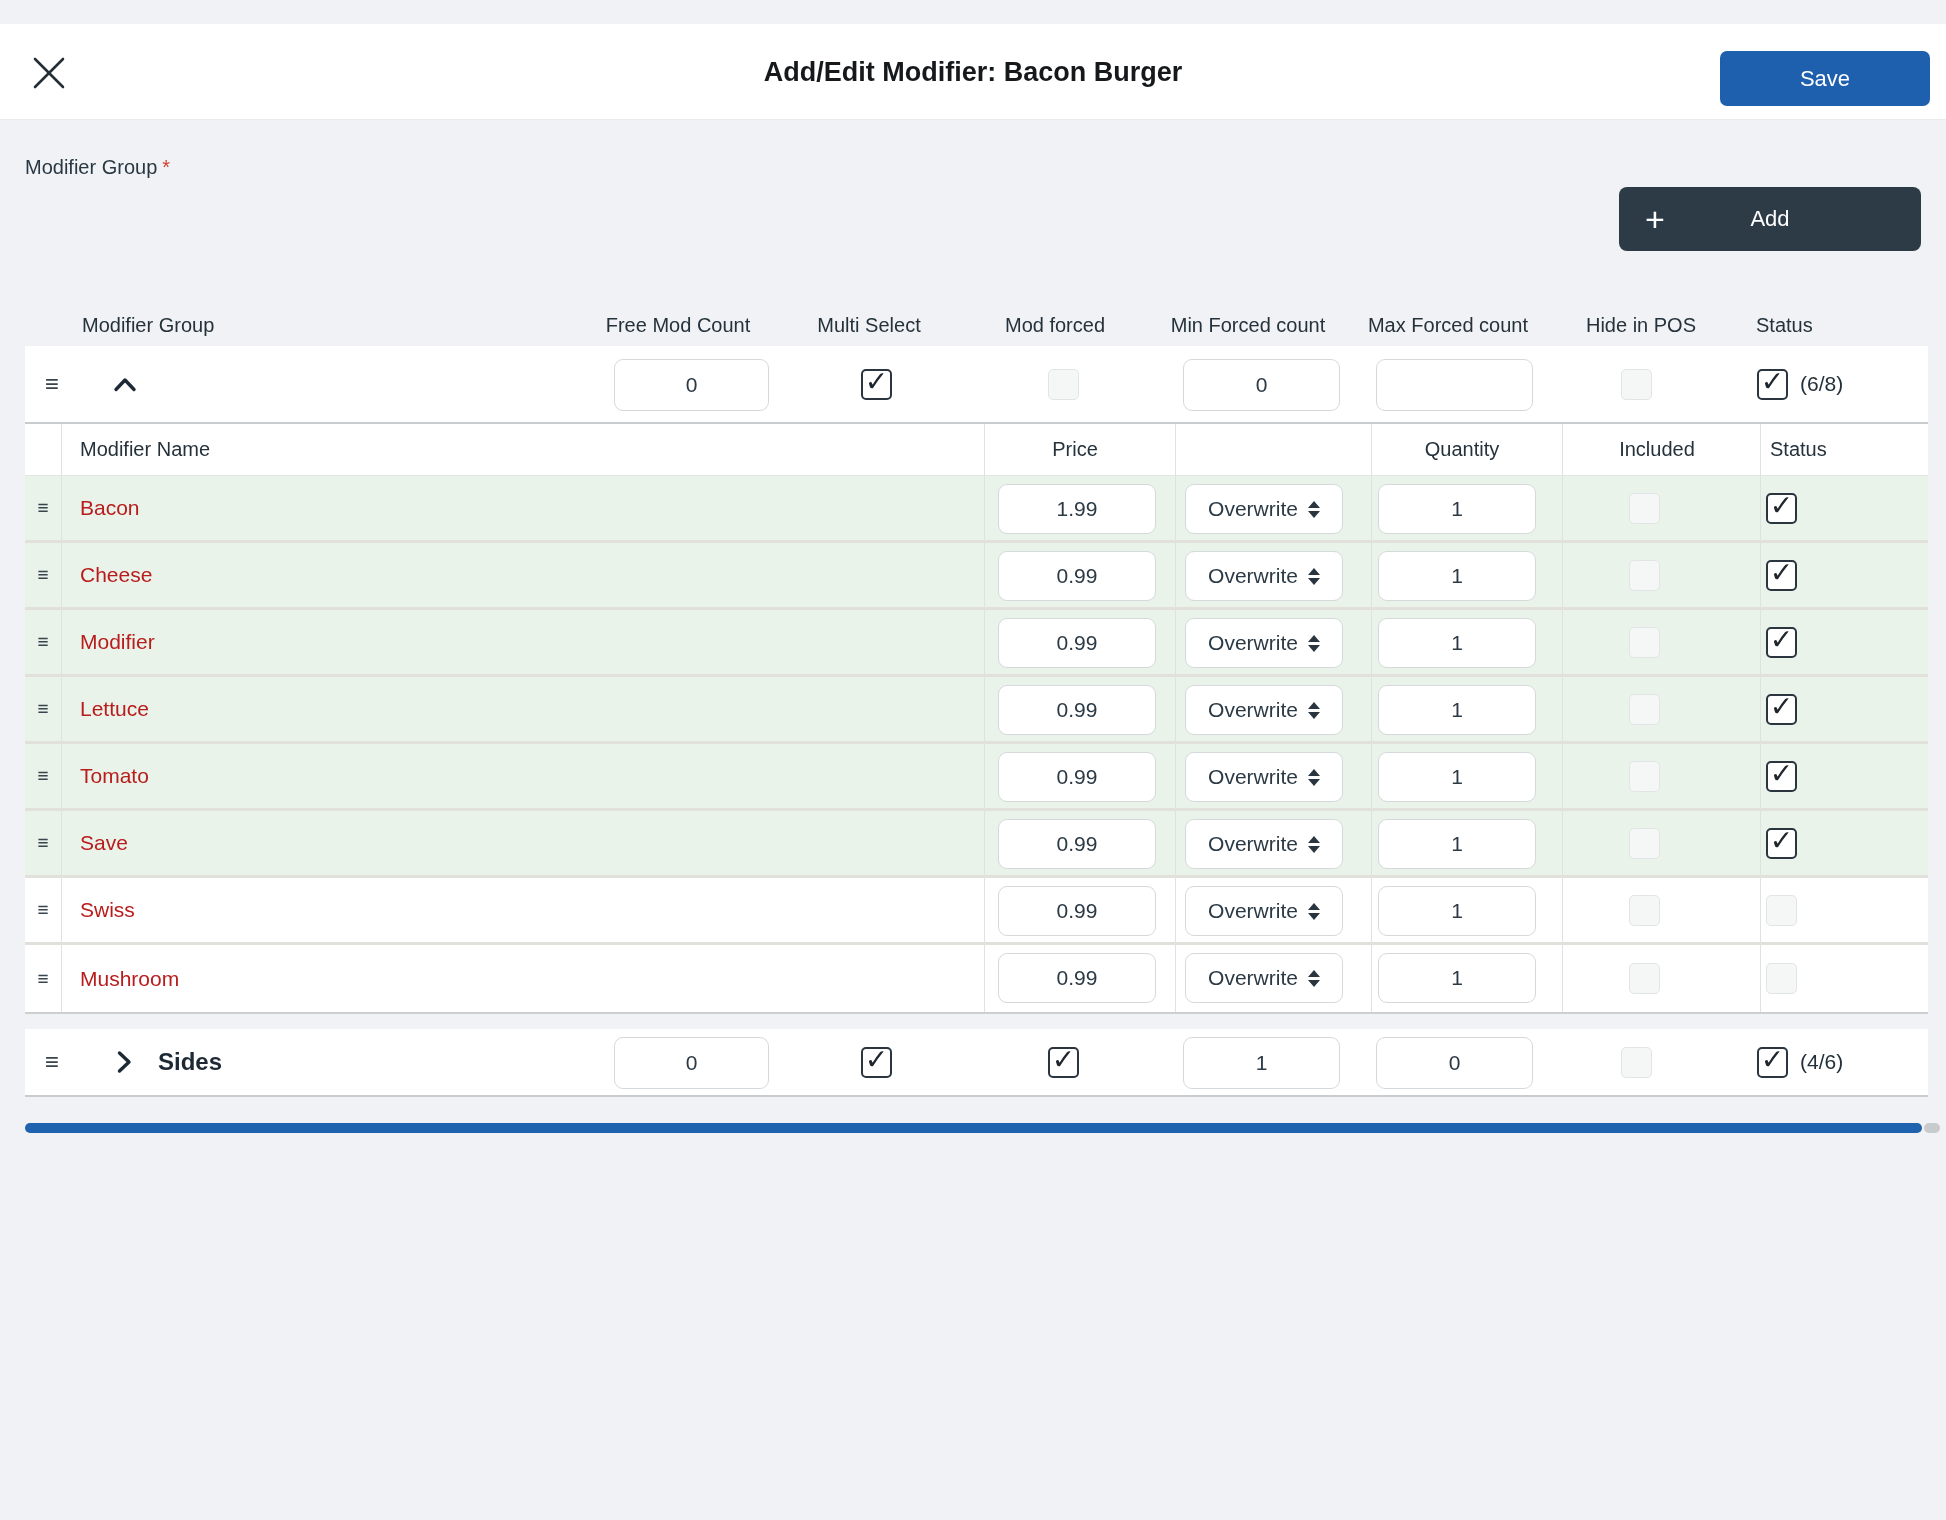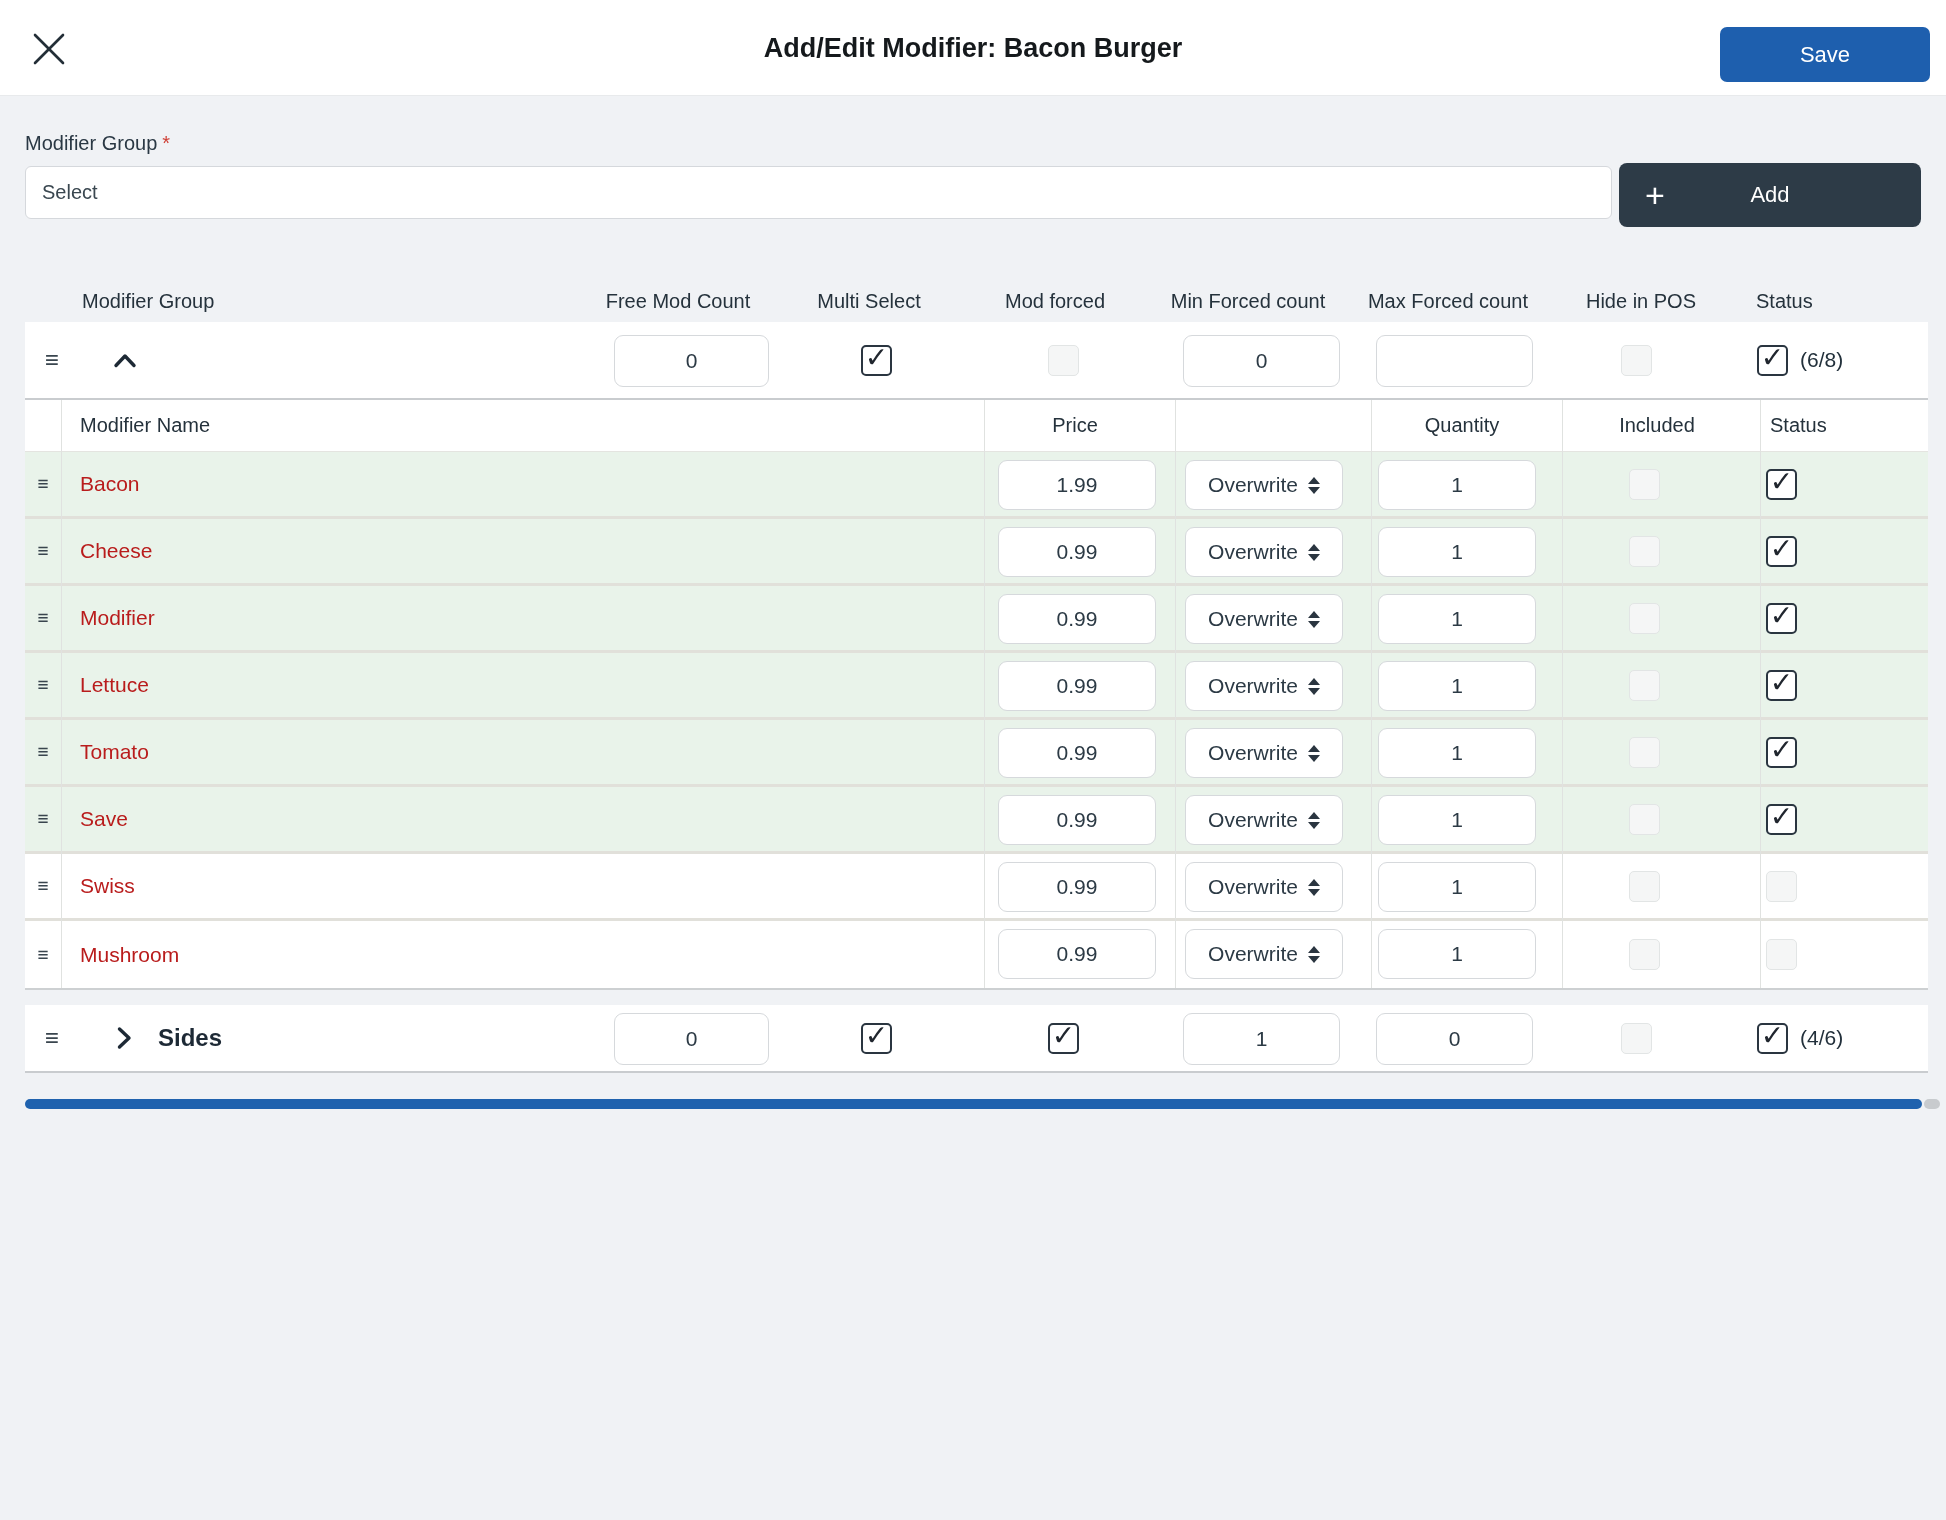--- a/index.html
+++ b/index.html
@@ -1,18 +1,18 @@
 <!DOCTYPE html>
 <html><head>
 <meta charset="utf-8">
 <style>
   * { margin:0; padding:0; box-sizing:border-box; }
   html,body { background:#f0f2f5; }
   body { font-family:"Liberation Sans","DejaVu Sans",sans-serif; }
-  .page { position:relative; width:1946px; height:1180px; background:#f0f2f5; overflow:hidden; }
+  .page { position:relative; width:1946px; height:1180px; background:#f0f2f5; overflow:hidden;margin-top:24px; }
 
   
   .header { position:absolute; top:0; left:0; width:1946px; height:96px; background:#ffffff; border-bottom:1px solid #e8eaec; z-index:5; }
   .close-btn { position:absolute; left:28px; top:28px; width:42px; height:42px; display:flex; align-items:center; justify-content:center; cursor:pointer; }
   .title { position:absolute; left:0; right:0; top:0; height:96px; display:flex; align-items:center; justify-content:center; font-size:27px; font-weight:700; color:#15191c; }
   .save-btn { position:absolute; left:1720px; top:27px; width:210px; height:55px; background:#1e5fae; border-radius:7px; color:#ffffff; font-size:22px; font-weight:400; display:flex; align-items:center; justify-content:center; cursor:pointer; }
 
   
   .form-label { position:absolute; left:25px; top:132px; font-size:20px; color:#2a3844; }
   .req { color:#cf3f35; margin-left:5px; }
@@ -72,23 +72,20 @@
       <svg width="38" height="38" viewBox="0 0 38 38">
         <line x1="5" y1="5" x2="33" y2="33" stroke="#232e37" stroke-width="2.6" stroke-linecap="round"></line>
         <line x1="33" y1="5" x2="5" y2="33" stroke="#232e37" stroke-width="2.6" stroke-linecap="round"></line>
       </svg>
     </div>
     <div class="title">Add/Edit Modifier: Bacon Burger</div>
     <div class="save-btn">Save</div>
   </div>
 
   <div class="form-label"><span>Modifier Group</span><span class="req">*</span></div>
-  <div class="select-box">
-      <span>Select</span>
-    </div>
   <div class="add-btn">
     <span class="plus">+</span>
     <span class="lbl">Add</span>
   </div>
 
   <div class="gt-head">
     <span class="h" style="left:82px">Modifier Group</span>
     <span class="h c" style="left:678px">Free Mod Count</span>
     <span class="h c" style="left:869px">Multi Select</span>
     <span class="h c" style="left:1055px">Mod forced</span>

